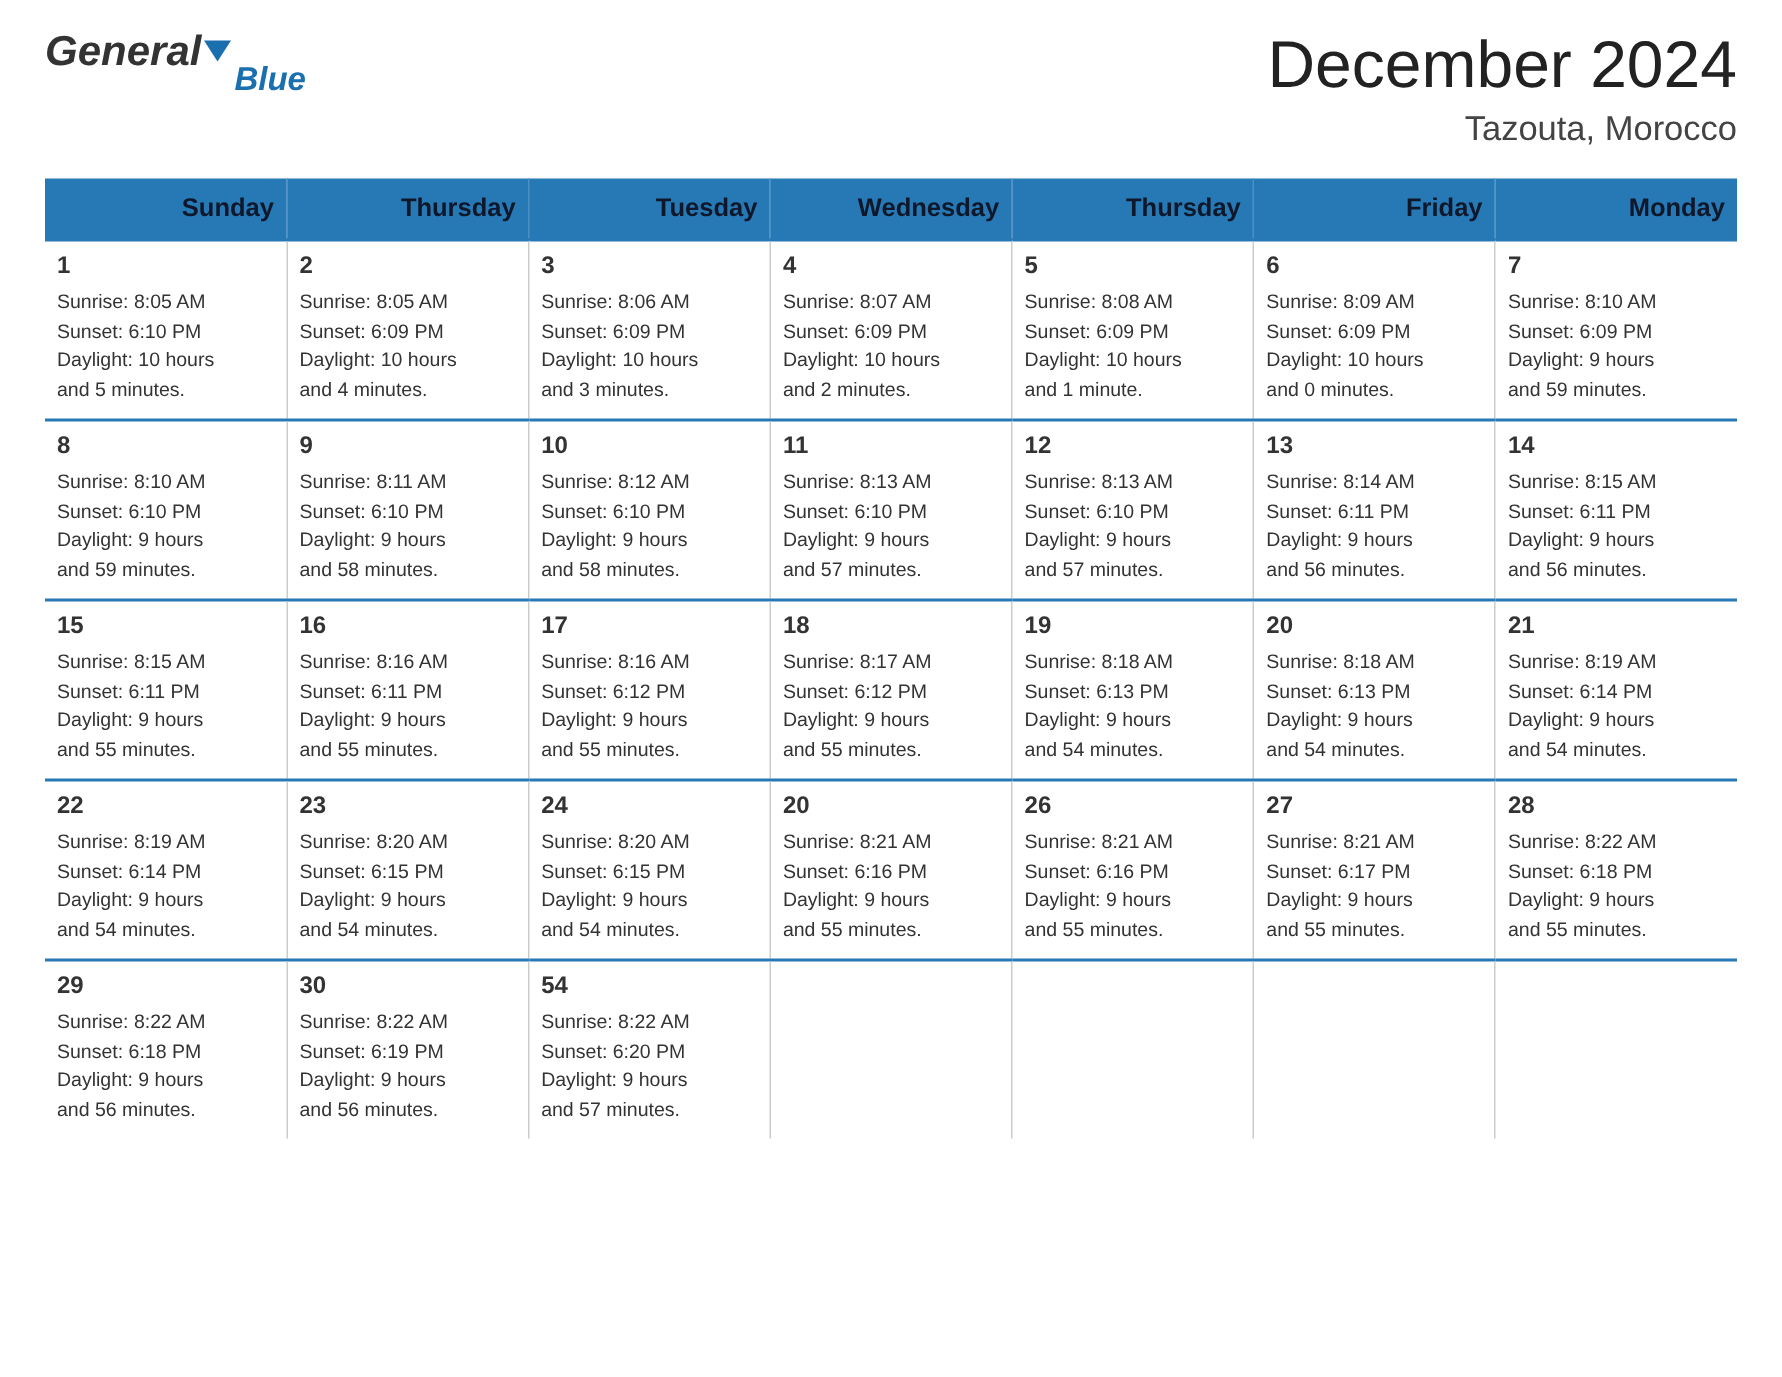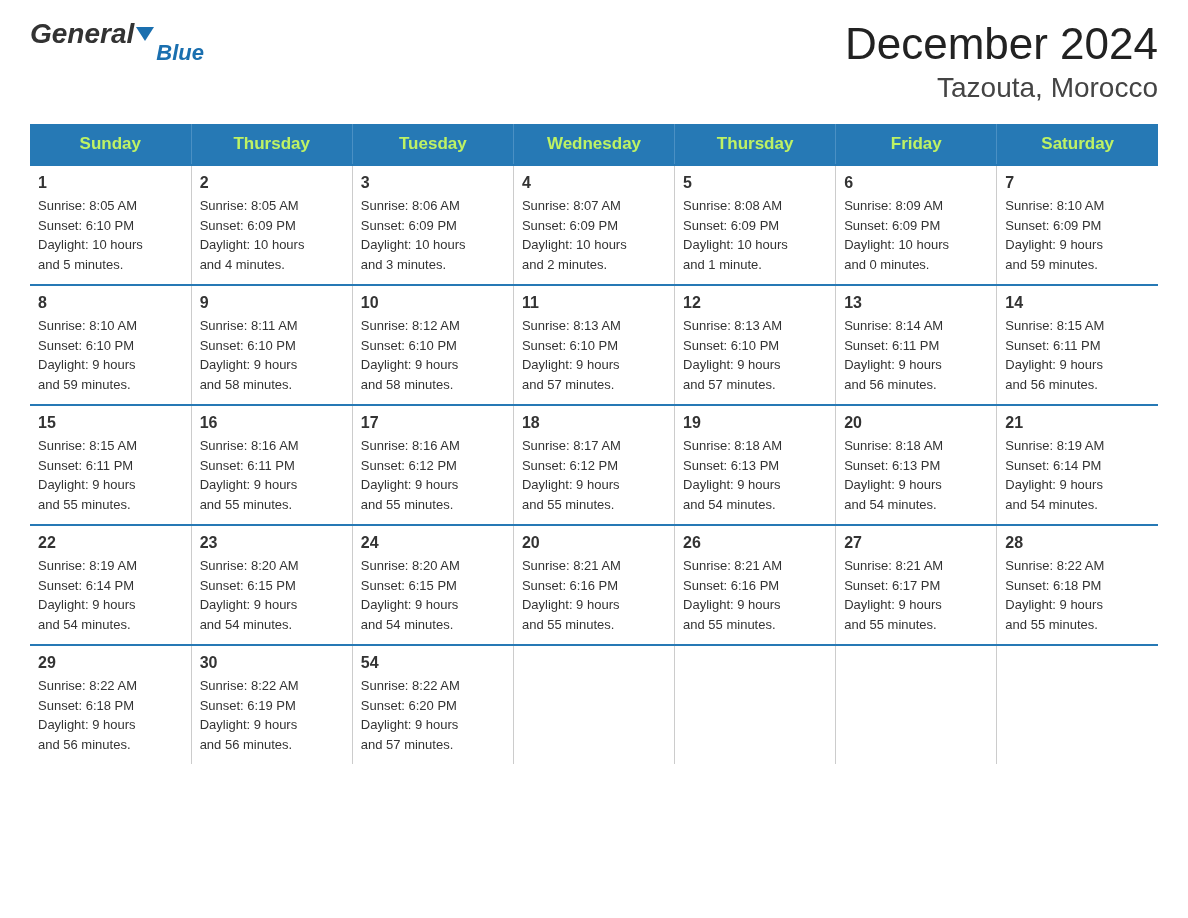--- a/index.html
+++ b/index.html
@@ -50,35 +50,35 @@
     .title-block {
       text-align: right;
     }
     .month-title {
       font-size: 44px;
       font-weight: normal;
       color: #222;
       line-height: 1.1;
     }
     .location {
-      font-size: 28px;
+      font-size: 23px;
       color: #444;
       margin-top: 4px;
     }
     table {
       width: 100%;
       border-collapse: collapse;
     }
     thead tr th {
       background-color: #2679b5;
-      color: #bef264;
+      color: #0f172a;
       padding: 10px 8px;
       font-size: 17px;
       font-weight: bold;
-      text-align: center;
+      text-align: right;
       border-right: 1px solid #4a90c4;
     }
     thead tr th:last-child { border-right: none; }
     tbody tr td {
       vertical-align: top;
       padding: 8px 8px 10px 8px;
       border-top: 2px solid #2679b5;
       border-right: 1px solid #ccc;
       font-size: 13px;
       color: #333;
@@ -114,21 +114,21 @@
 
 <table>
   <thead>
     <tr>
     <th>Sunday</th>
         <th>Thursday</th>
         <th>Tuesday</th>
         <th>Wednesday</th>
         <th>Thursday</th>
         <th>Friday</th>
-        <th>Saturday</th>
+        <th>Monday</th>
       </tr>
   </thead>
   <tbody id="calendar-body">
   <tr>
         <td>
           <span class="day-num">1</span>
           <div class="day-info">Sunrise: 8:05 AM<br>Sunset: 6:10 PM<br>Daylight: 10 hours<br>and 5 minutes.</div>
         </td>
         <td>
           <span class="day-num">2</span>

